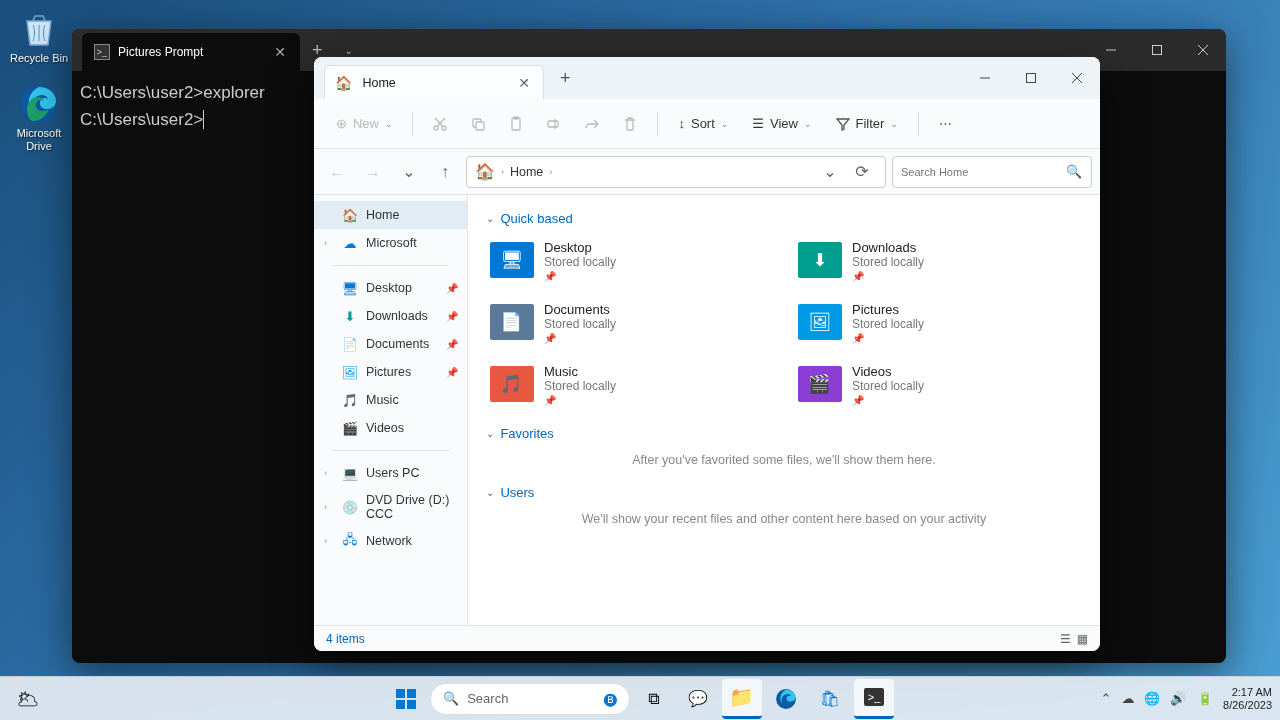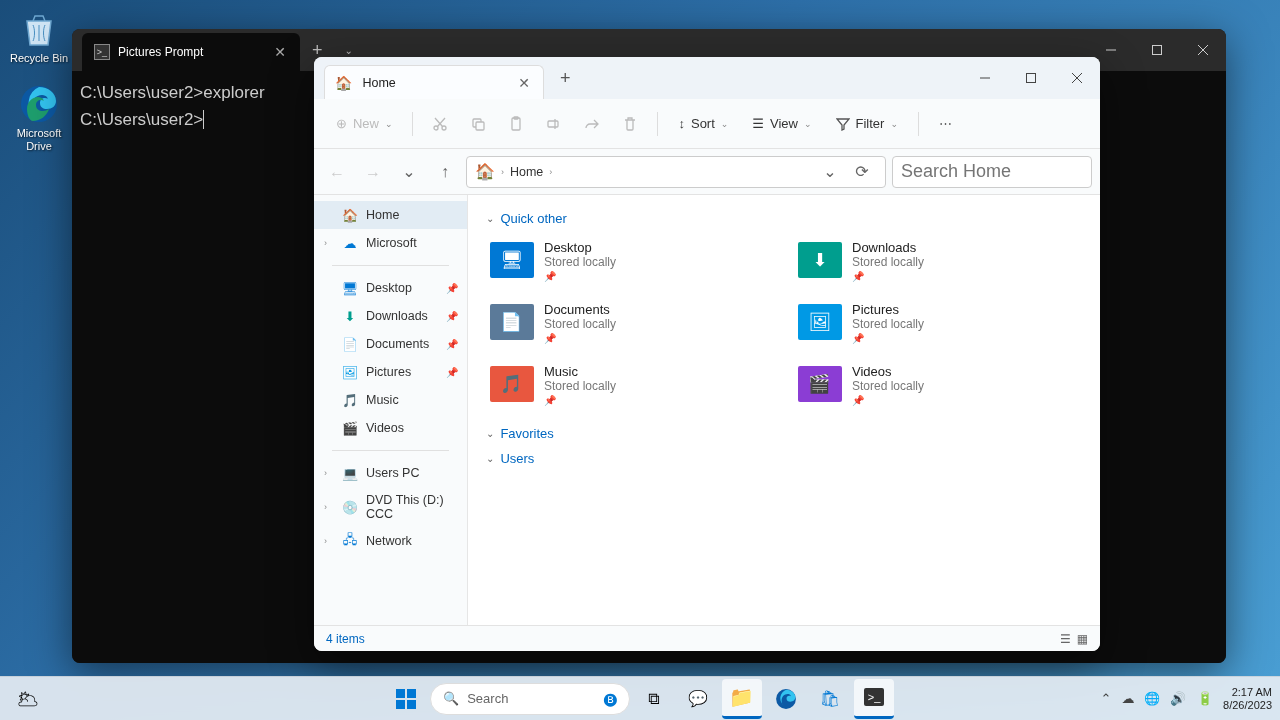--- a/index.html
+++ b/index.html
@@ -46,21 +46,21 @@
 .tb-icon { width: 34px; height: 34px; display: flex; align-items: center; justify-content: center; color: #bbb; font-size: 16px; }
 
 .exp-addressbar { height: 46px; background: #f9fbfc; border-bottom: 1px solid #e3e3e3; display: flex; align-items: center; padding: 0 8px; gap: 6px; }
 .nav-btn { width: 30px; height: 30px; display: flex; align-items: center; justify-content: center; color: #666; cursor: pointer; border-radius: 4px; }
 .nav-btn.disabled { color: #ccc; }
 .addr-box { flex: 1; height: 32px; border: 1px solid #ccc; border-radius: 4px; background: #fff; display: flex; align-items: center; padding: 0 8px; gap: 6px; }
 .addr-seg { display: flex; align-items: center; gap: 4px; font-size: 12.5px; color: #333; cursor: pointer; }
 .addr-caret { font-size: 9px; color: #888; }
 .addr-refresh { margin-left: auto; display: flex; gap: 2px; }
 .search-box { width: 200px; height: 32px; border: 1px solid #ccc; border-radius: 4px; background: #fff; display: flex; align-items: center; padding: 0 8px; }
-.search-box input { border: none; outline: none; flex: 1; font-size: 18px; background: transparent; }
+.search-box input { border: none; outline: none; flex: 1; font-size: 11px; background: transparent; }
 .search-box .sicon { color: #666; font-size: 13px; }
 
 .exp-main { flex: 1; display: flex; overflow: hidden; }
 .exp-sidebar { width: 154px; background: #f9fbfc; border-right: 1px solid #e6e6e6; padding: 6px 0; overflow-y: auto; }
 .sb-item { display: flex; align-items: center; padding: 6px 10px 6px 28px; gap: 8px; font-size: 12.5px; color: #333; cursor: pointer; position: relative; }
 .sb-item.sel { background: #e2ecf4; }
 .sb-item .exp-chev { position: absolute; left: 10px; font-size: 9px; color: #888; }
 .sb-item .pin { position: absolute; right: 8px; font-size: 10px; color: #888; }
 .sb-item .iicon { width: 16px; height: 16px; display: flex; align-items: center; justify-content: center; font-size: 13px; }
 .sb-divider { height: 1px; background: #e0e0e0; margin: 8px 18px; }
@@ -311,33 +311,33 @@
         </div>
       <div class="sb-divider"></div>
       <div class="sb-item">
           <span class="exp-chev">›</span>
           <span class="iicon" style="color:#0078d4">💻</span>
           <span>Users PC</span>
         </div>
       <div class="sb-item">
           <span class="exp-chev">›</span>
           <span class="iicon" style="color:#7aad3c">💿</span>
-          <span>DVD This (D:) CCC</span>
+          <span>DVD Drive (D:) CCC</span>
         </div>
       <div class="sb-item">
           <span class="exp-chev">›</span>
           <span class="iicon" style="color:#0078d4">🖧</span>
           <span>Network</span>
         </div>
     </div>
 
     <div class="exp-content">
       <div class="section-hdr">
           <span class="chev">⌄</span>
-          <span>Quick other</span>
+          <span>Quick based</span>
         </div>
       <div class="qa-grid" id="qa-grid">
           <div class="qa-item">
     <div class="qa-icon" style="background:#0078d4">🖥</div>
     <div class="qa-text">
       <span class="qa-title">Desktop</span>
       <span class="qa-sub">Stored locally</span>
       <span class="qa-pin">📌</span>
     </div>
           </div>
@@ -380,25 +380,27 @@
       <span class="qa-sub">Stored locally</span>
       <span class="qa-pin">📌</span>
     </div>
           </div>
         </div>
 
       <div class="section-hdr">
           <span class="chev">⌄</span>
           <span>Favorites</span>
         </div>
+      <div class="empty-msg">After you've favorited some files, we'll show them here.</div>
 
       <div class="section-hdr">
           <span class="chev">⌄</span>
           <span>Users</span>
         </div>
+      <div class="empty-msg">We'll show your recent files and other content here based on your activity</div>
     </div>
   </div>
 
   <div class="exp-status">
     <span>4 items</span>
     <div class="views">
       <span>☰</span>
       <span>▦</span>
     </div>
   </div>

